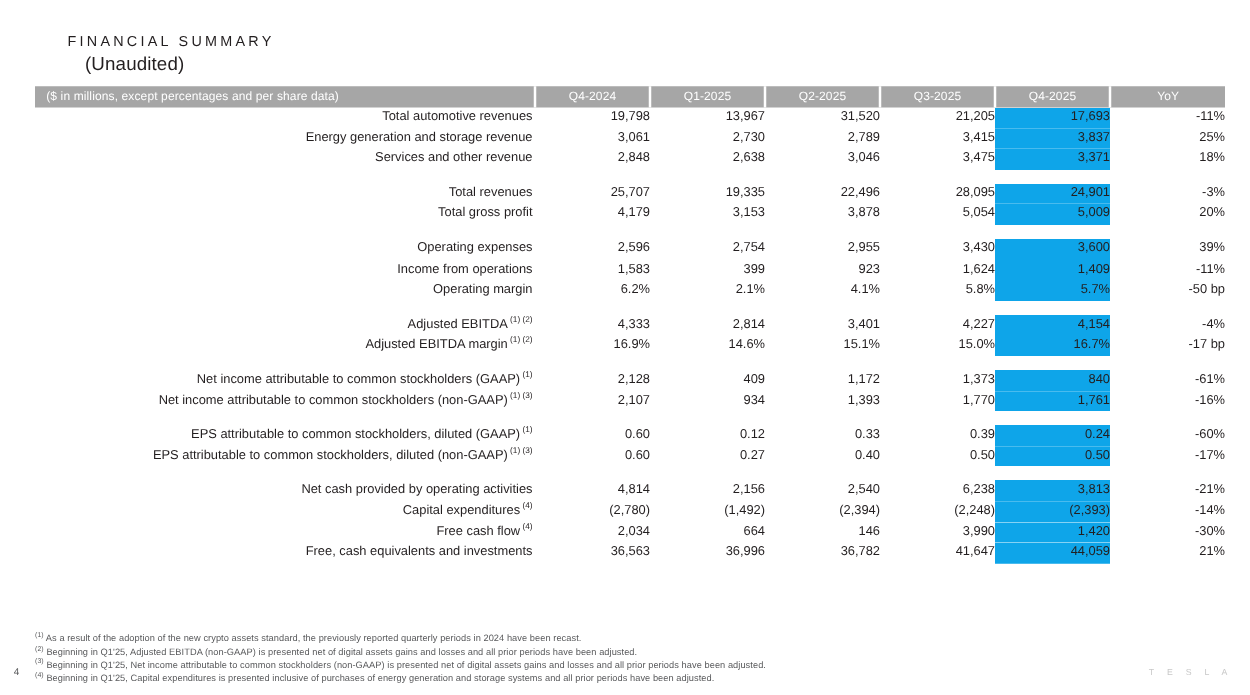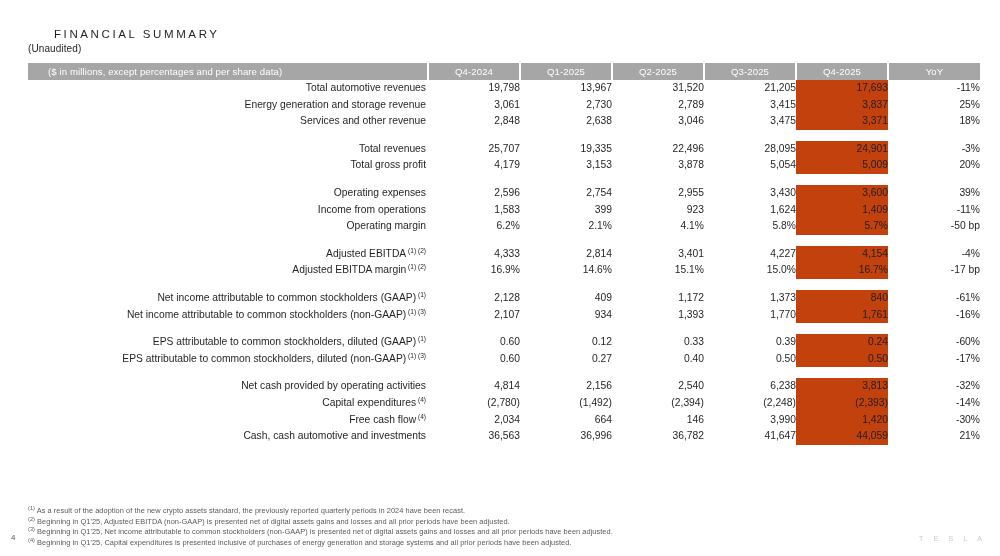--- a/index.html
+++ b/index.html
@@ -22,24 +22,25 @@
     padding: 28px 22px 0 28px;
   }
   .title {
     font-size: 11.5px;
     letter-spacing: 2.6px;
     color: #231f20;
     font-weight: 400;
     padding-left: 26px;
   }
   .subtitle {
-    font-size: 10px;
+    font-size: 15px;
     color: #231f20;
     margin-top: 3px;
     letter-spacing: 0.1px;
+    margin-left: 40px;
   }
   table.fin {
     margin-top: 9px;
     border-collapse: collapse;
     width: 952px;
     table-layout: fixed;
   }
   table.fin th, table.fin td {
     padding: 0;
     font-weight: 400;
@@ -53,40 +54,40 @@
     color: #ffffff;
     font-size: 9.6px;
     height: 17px;
     line-height: 17px;
     border-right: 2px solid #ffffff;
     text-align: center;
     letter-spacing: 0.1px;
   }
   thead th.lbl {
     text-align: left;
-    padding-left: 20px;
+    padding-left: 9px;
   }
   thead th.last { border-right: none; }
 
   tbody td {
     font-size: 10.3px;
     height: 16.6px;
     line-height: 16.6px;
     text-align: right;
     padding-right: 9px;
     white-space: nowrap;
     overflow: hidden;
   }
   tbody td.lbl {
     text-align: right;
     padding-left: 8px;
     padding-right: 2px;
   }
   tbody td.hl {
-    background: #c2410c;
+    background: #0ea5e9;
     padding-left: 28px;
   }
   tbody tr.spacer td {
     height: 11px;
     line-height: 11px;
     font-size: 0;
   }
   sup {
     font-size: 6.6px;
     vertical-align: super;
@@ -297,42 +298,42 @@
         <tr class="spacer">
           <td colspan="7">&nbsp;</td>
         </tr>
         <tr>
           <td class="lbl">Net cash provided by operating activities</td>
           <td>4,814</td>
           <td>2,156</td>
           <td>2,540</td>
           <td>6,238</td>
           <td class="hl">3,813</td>
-          <td>-32%</td>
+          <td>-21%</td>
         </tr>
         <tr>
           <td class="lbl">Capital expenditures<sup> (4)</sup></td>
           <td>(2,780)</td>
           <td>(1,492)</td>
           <td>(2,394)</td>
           <td>(2,248)</td>
           <td class="hl">(2,393)</td>
           <td>-14%</td>
         </tr>
         <tr>
           <td class="lbl">Free cash flow<sup> (4)</sup></td>
           <td>2,034</td>
           <td>664</td>
           <td>146</td>
           <td>3,990</td>
           <td class="hl">1,420</td>
           <td>-30%</td>
         </tr>
         <tr>
-          <td class="lbl">Cash, cash automotive and investments</td>
+          <td class="lbl">Free, cash equivalents and investments</td>
           <td>36,563</td>
           <td>36,996</td>
           <td>36,782</td>
           <td>41,647</td>
           <td class="hl">44,059</td>
           <td>21%</td>
         </tr>
       </tbody>
   </table>
 

